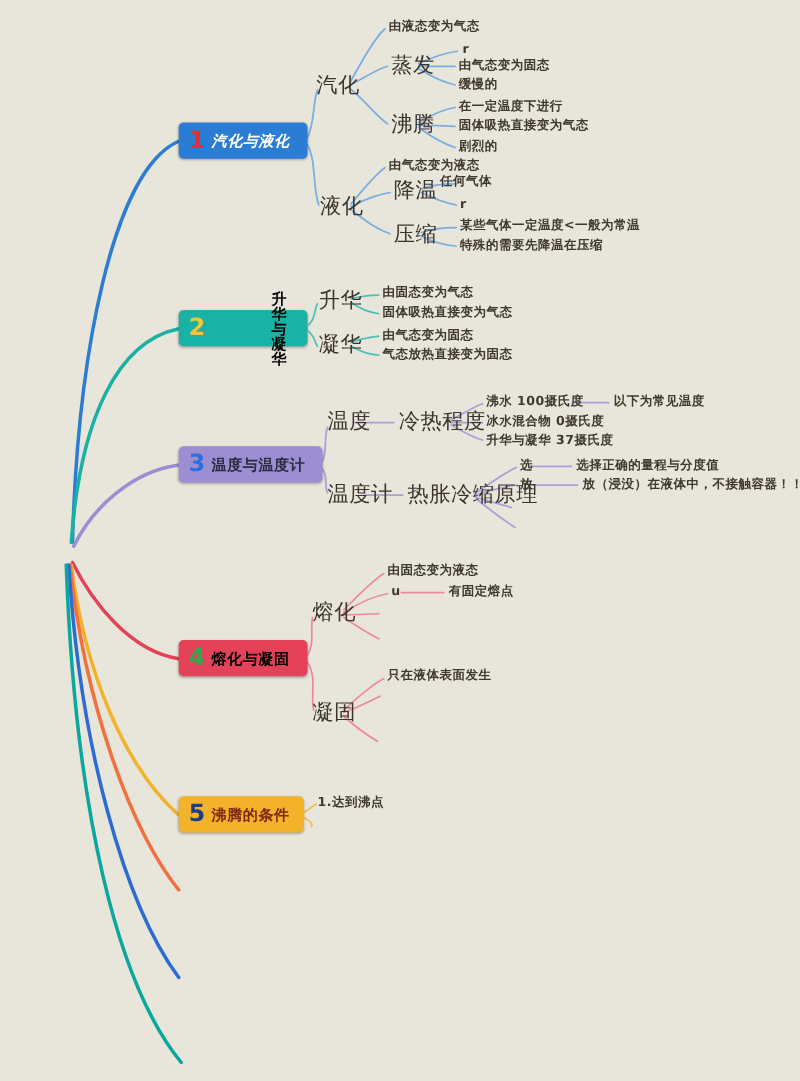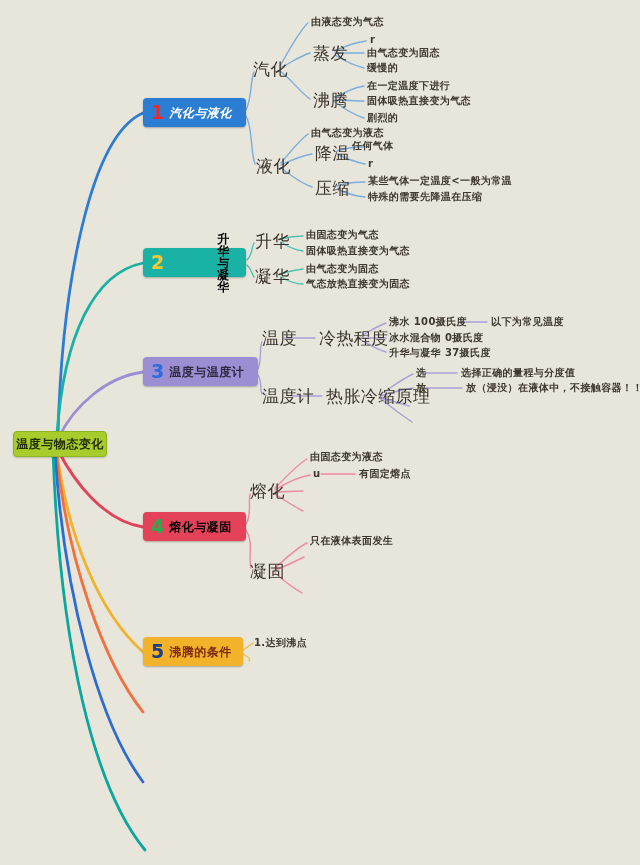--- a/index.html
+++ b/index.html
@@ -114,21 +114,20 @@
       <path d="M275,570 C286,566 296,561 304,557"></path>
       <path d="M275,573 C284,581 295,589 302,593"></path>
     </g>
 
     <g fill="none" stroke="#f0c14b" stroke-width="1.4" stroke-linecap="round">
       <path d="M243,650 C248,647 250,645 253,643"></path>
       <path d="M243,654 C248,657 251,659 249,661"></path>
     </g>
   </svg>
 
-  <div class="root">温度与物态变化</div>
 
   <div class="box b1" style="left:143px;top:98px;width:103px">
     <span class="num">1</span>
     <span class="bl">汽化与液化</span>
   </div>
   <div class="box b2" style="left:143px;top:248px;width:103px">
     <span class="num">2</span>
     <span class="bl">升华与凝华</span>
   </div>
   <div class="box b3" style="left:143px;top:357px;width:115px">

